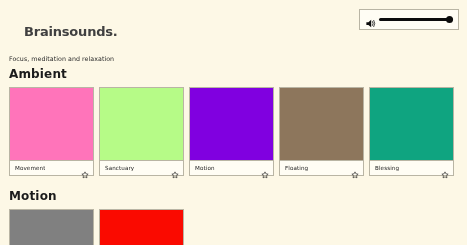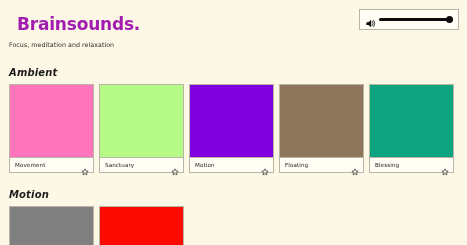--- a/index.html
+++ b/index.html
@@ -19,26 +19,26 @@
   
   .header {
     position: absolute;
     left: 0; top: 0;
     width: 467px;
     height: 52px;
     box-sizing: border-box;
     padding: 9px 9px 0 9px;
   }
   .brand-title {
-    font-size: 17px;
+    font-size: 13px;
     font-weight: bold;
     letter-spacing: -0.2px;
     line-height: 15px;
-    margin: 8px;
-    color: #a21caf;
+    margin: 15px;
+    color: #404040;
   }
   .brand-tagline {
     font-size: 6.3px;
     line-height: 9px;
     margin: 4px 0 0 0;
     color: #2a2a2a;
     letter-spacing: 0.05px;
   }
 
   
@@ -80,26 +80,25 @@
     position: absolute;
     right: 0;
     width: 7px;
     height: 7px;
     border-radius: 50%;
     background: #0c0c0c;
   }
 
   
   .section-heading {
-    font-size: 10px;
+    font-size: 12px;
     font-weight: bold;
     letter-spacing: 0.15px;
     color: #1b1b1b;
     margin: 0;
-    font-style: italic;
   }
 
   .section-ambient { position: absolute; left: 9px; top: 67px; }
   .section-noise   { position: absolute; left: 9px; top: 189px; }
 
   .card-row {
     display: flex;
     gap: 5px;
     margin-top: 6px;
   }

